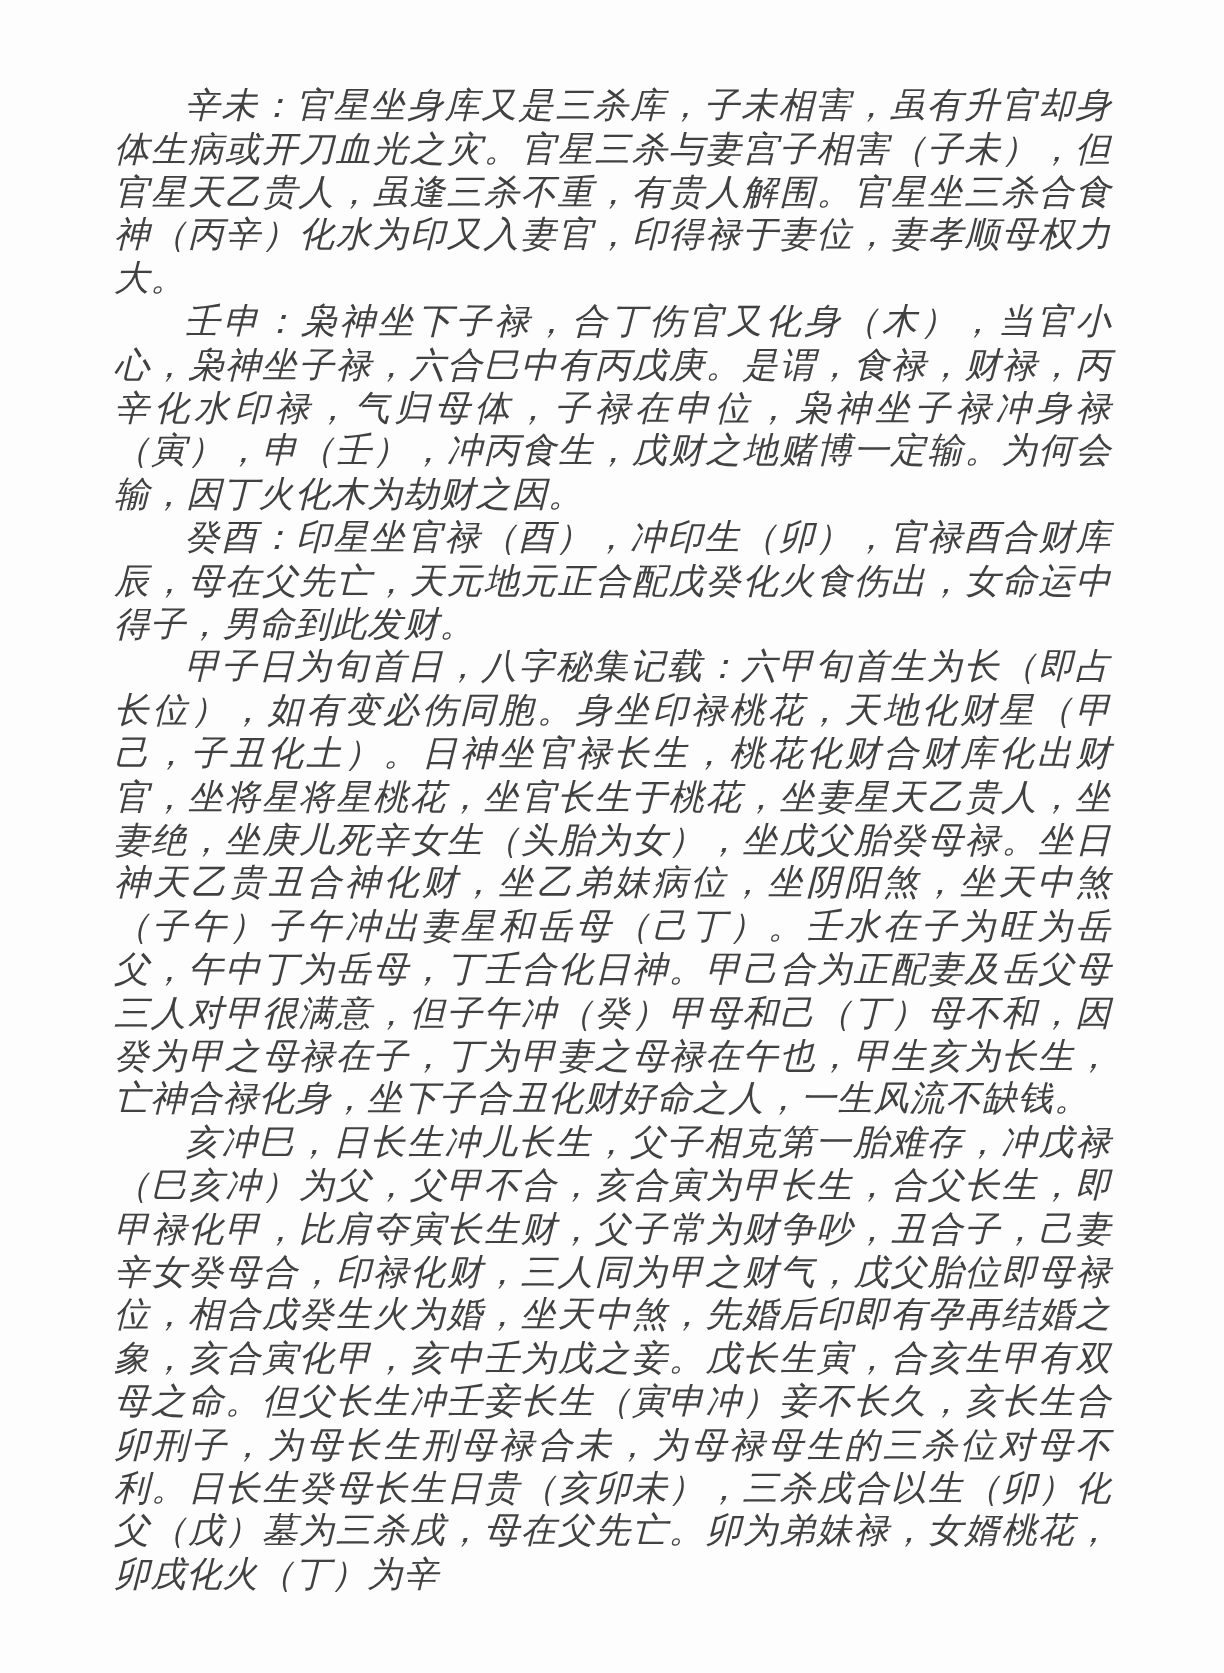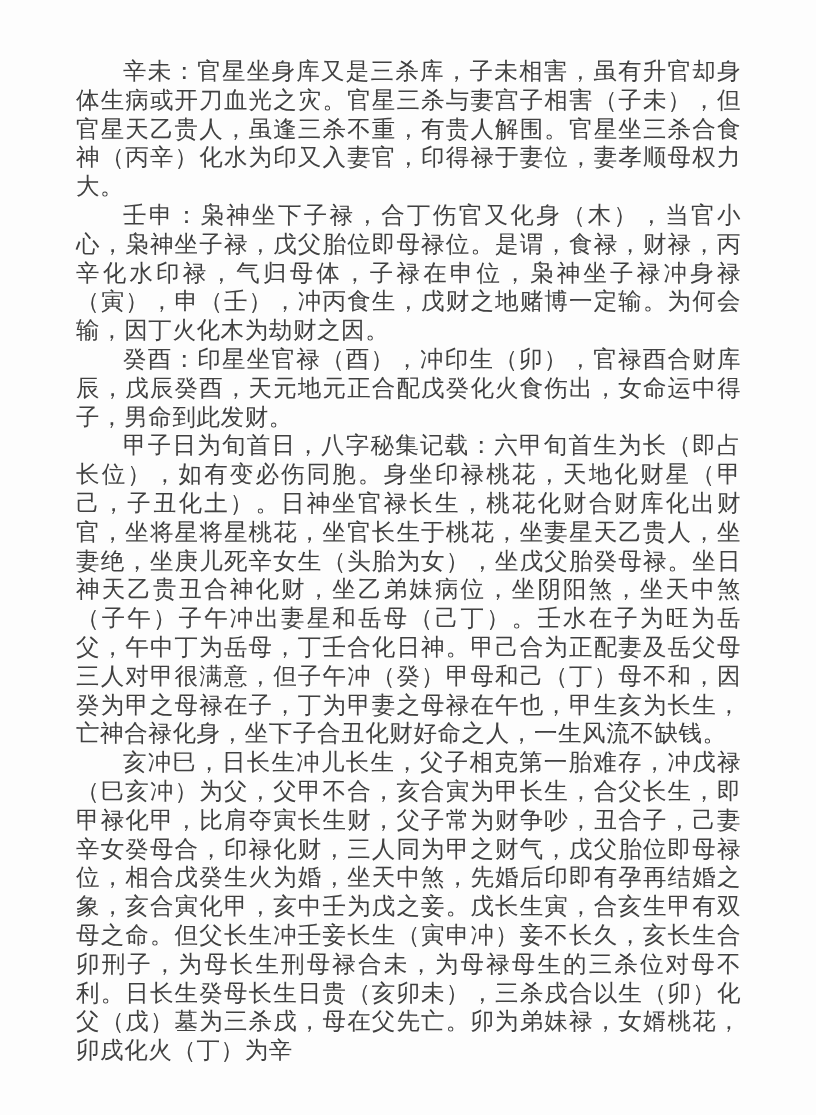--- a/index.html
+++ b/index.html
@@ -20,38 +20,39 @@
     top: 0;
     width: 816px;
     height: 1115px;
     background: #fdfdfd;
   }
   .text-block {
     position: absolute;
     left: 76px;
     top: 57px;
     width: 665px;
+    font-style: italic;
   }
   .text-block p {
     margin: 0;
     padding: 0;
     font-size: 23.5px;
     line-height: 28.8px;
     letter-spacing: 0.6px;
     color: #414141;
     text-align: justify;
     text-justify: inter-ideograph;
     text-indent: 2em;
     word-break: break-all;
   }
 </style>
 </head>
 <body>
 
 <div class="page">
   <div class="text-block">
     <p>辛未：官星坐身库又是三杀库，子未相害，虽有升官却身体生病或开刀血光之灾。官星三杀与妻宫子相害（子未），但官星天乙贵人，虽逢三杀不重，有贵人解围。官星坐三杀合食神（丙辛）化水为印又入妻官，印得禄于妻位，妻孝顺母权力大。</p>
-    <p>壬申：枭神坐下子禄，合丁伤官又化身（木），当官小心，枭神坐子禄，戊父胎位即母禄位。是谓，食禄，财禄，丙辛化水印禄，气归母体，子禄在申位，枭神坐子禄冲身禄（寅），申（壬），冲丙食生，戊财之地赌博一定输。为何会输，因丁火化木为劫财之因。</p>
-    <p>癸酉：印星坐官禄（酉），冲印生（卯），官禄酉合财库辰，戊辰癸酉，天元地元正合配戊癸化火食伤出，女命运中得子，男命到此发财。</p>
+    <p>壬申：枭神坐下子禄，合丁伤官又化身（木），当官小心，枭神坐子禄，六合巳中有丙戊庚。是谓，食禄，财禄，丙辛化水印禄，气归母体，子禄在申位，枭神坐子禄冲身禄（寅），申（壬），冲丙食生，戊财之地赌博一定输。为何会输，因丁火化木为劫财之因。</p>
+    <p>癸酉：印星坐官禄（酉），冲印生（卯），官禄酉合财库辰，母在父先亡，天元地元正合配戊癸化火食伤出，女命运中得子，男命到此发财。</p>
     <p>甲子日为旬首日，八字秘集记载：六甲旬首生为长（即占长位），如有变必伤同胞。身坐印禄桃花，天地化财星（甲己，子丑化土）。日神坐官禄长生，桃花化财合财库化出财官，坐将星将星桃花，坐官长生于桃花，坐妻星天乙贵人，坐妻绝，坐庚儿死辛女生（头胎为女），坐戊父胎癸母禄。坐日神天乙贵丑合神化财，坐乙弟妹病位，坐阴阳煞，坐天中煞（子午）子午冲出妻星和岳母（己丁）。壬水在子为旺为岳父，午中丁为岳母，丁壬合化日神。甲己合为正配妻及岳父母三人对甲很满意，但子午冲（癸）甲母和己（丁）母不和，因癸为甲之母禄在子，丁为甲妻之母禄在午也，甲生亥为长生，亡神合禄化身，坐下子合丑化财好命之人，一生风流不缺钱。</p>
     <p>亥冲巳，日长生冲儿长生，父子相克第一胎难存，冲戊禄（巳亥冲）为父，父甲不合，亥合寅为甲长生，合父长生，即甲禄化甲，比肩夺寅长生财，父子常为财争吵，丑合子，己妻辛女癸母合，印禄化财，三人同为甲之财气，戊父胎位即母禄位，相合戊癸生火为婚，坐天中煞，先婚后印即有孕再结婚之象，亥合寅化甲，亥中壬为戊之妾。戊长生寅，合亥生甲有双母之命。但父长生冲壬妾长生（寅申冲）妾不长久，亥长生合卯刑子，为母长生刑母禄合未，为母禄母生的三杀位对母不利。日长生癸母长生日贵（亥卯未），三杀戌合以生（卯）化父（戊）墓为三杀戌，母在父先亡。卯为弟妹禄，女婿桃花，卯戌化火（丁）为辛</p>
   </div>
 </div>
 
 </body></html>

